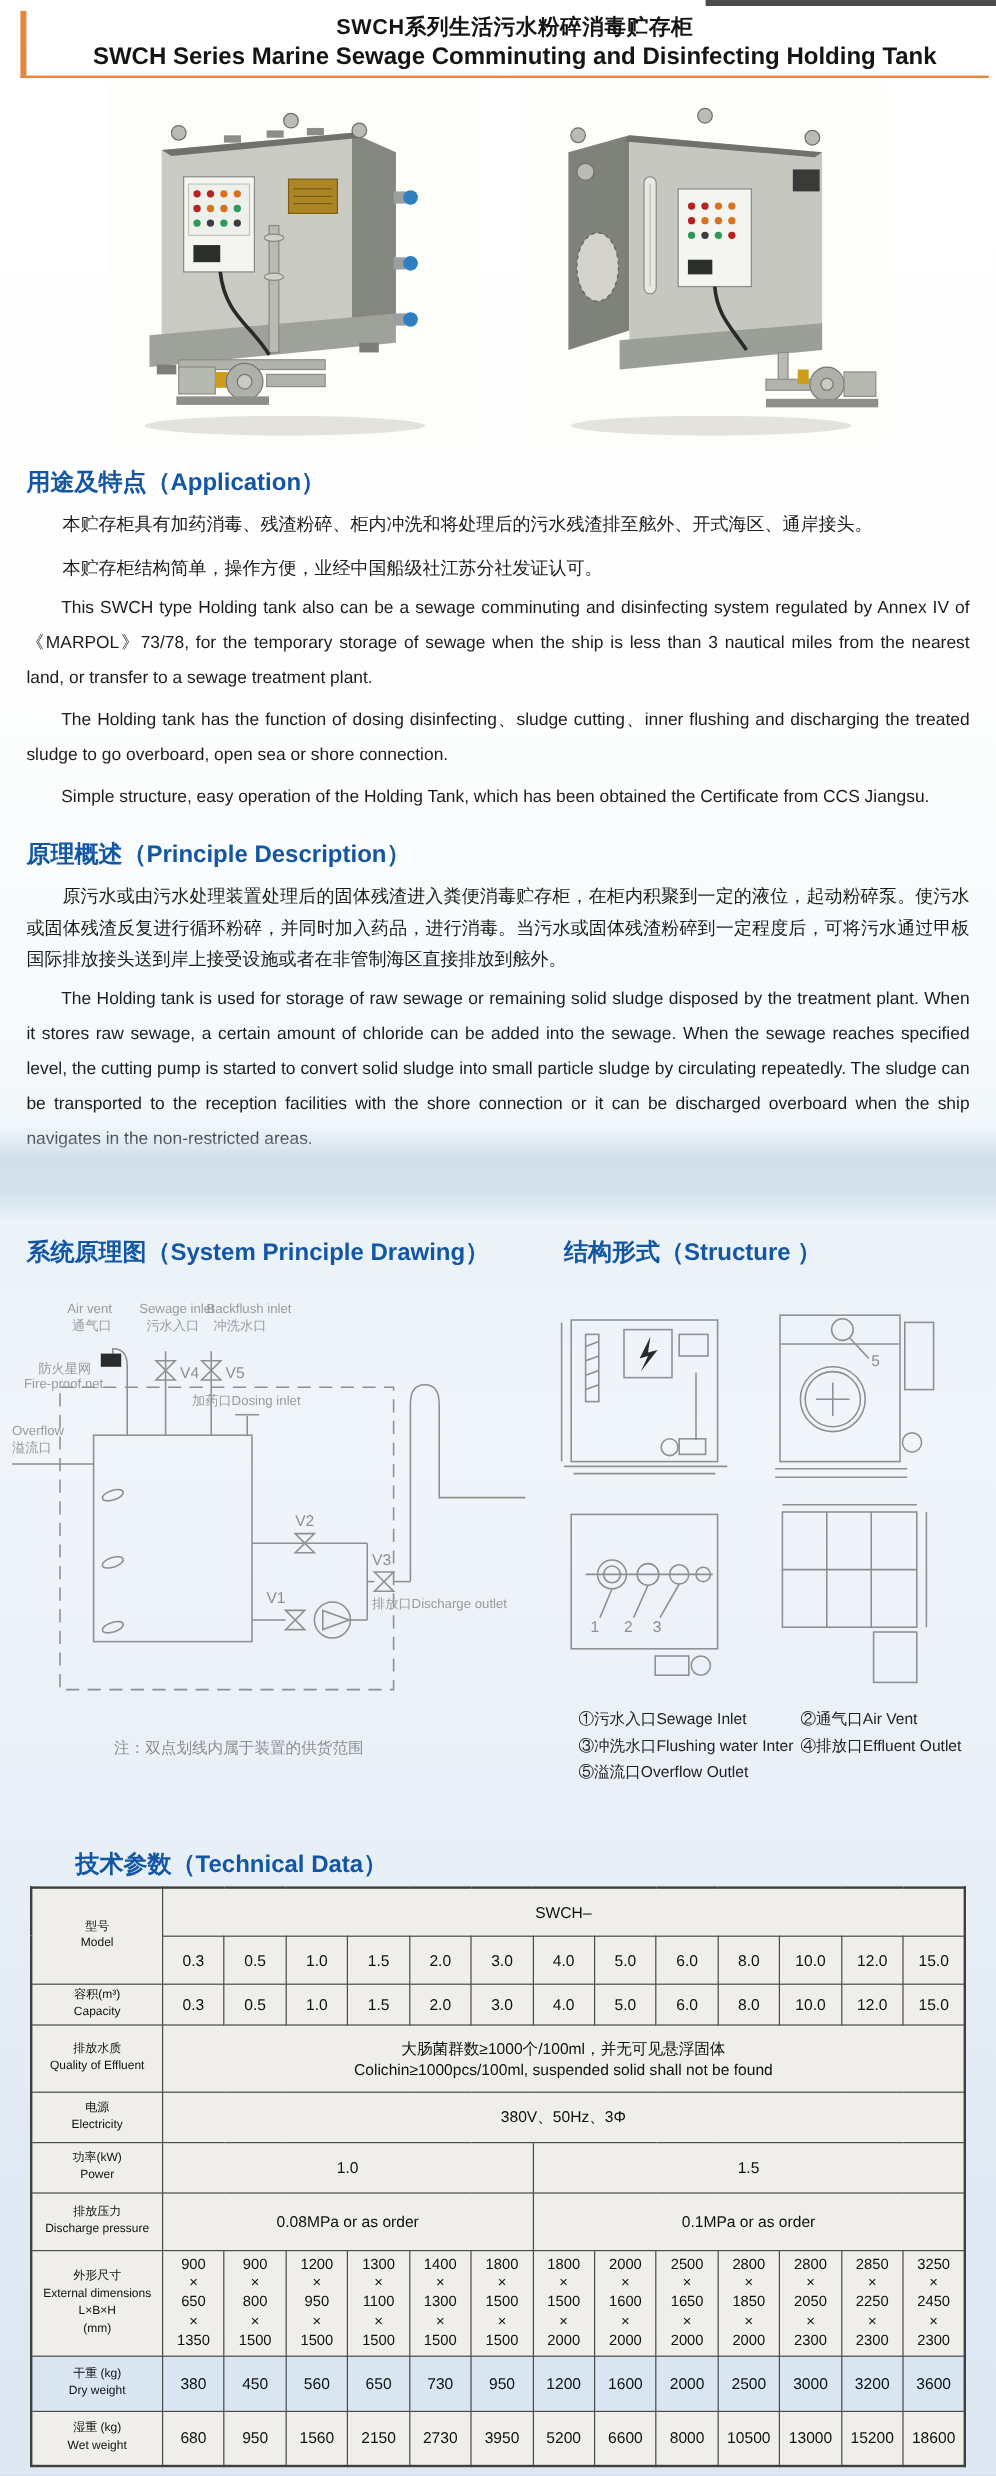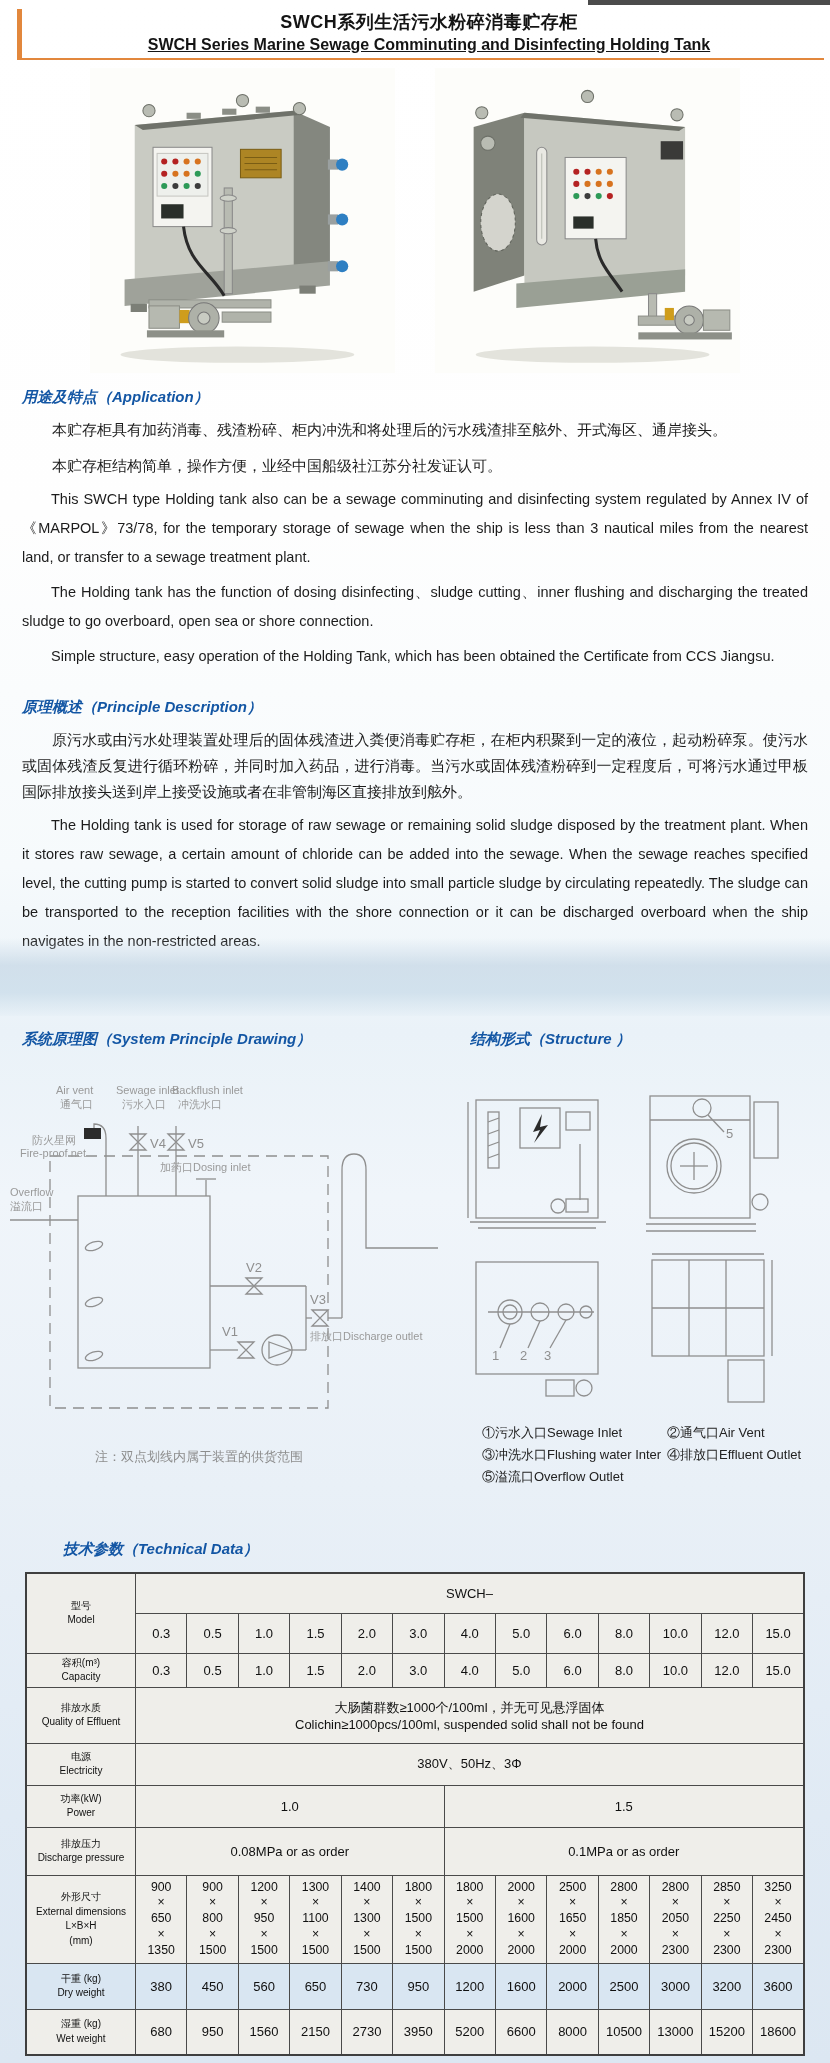--- a/index.html
+++ b/index.html
@@ -3,26 +3,26 @@
 <meta charset="utf-8">
 <style>
   html,body{margin:0;padding:0;}
   body{font-family:"Liberation Sans",sans-serif;background:#ccd6e0;}
   .page{position:relative;width:830px;height:2063px;margin:0 auto;overflow:hidden;
     background:linear-gradient(180deg,#ffffff 0%,#fefefe 25%,#f6fafc 42%,#eaf2f8 50%,#f0f5fa 58%,#e9f0f7 72%,#e0eaf4 88%,#dce7f2 100%);}
   .topbar-right{position:absolute;top:0;left:588px;right:0;height:5px;background:#4b4b4b;}
   
   .title-block{position:absolute;top:9px;left:17px;width:790px;border-left:5px solid #e2873c;padding:1px 0 4px 12px;border-bottom:2px solid #e2873c;text-align:center;}
   .title-zh{font-size:18px;font-weight:bold;color:#141414;letter-spacing:.5px;}
-  .title-en{font-size:16px;font-weight:bold;color:#141414;margin-top:2px;text-decoration:underline;}
+  .title-en{font-size:20px;font-weight:bold;color:#141414;margin-top:2px;}
   
   .photos{position:absolute;top:68px;left:0;width:830px;height:308px;display:flex;justify-content:center;gap:40px;}
   .photo{width:305px;height:305px;}
   
-  .sec-heading{font-size:15px;font-weight:bold;color:#1356a4;font-style:italic;}
+  .sec-heading{font-size:20px;font-weight:bold;color:#1356a4;}
   .app{position:absolute;top:388px;left:22px;width:786px;}
   .pp{margin:0;color:#1c1c1c;text-align:justify;text-indent:2em;}
   .zh-p{font-size:15px;line-height:26px;margin-top:10px;}
   .en-p{font-size:14.5px;line-height:29px;margin-top:6px;}
   .principle{position:absolute;top:698px;left:22px;width:786px;}
   .sea-band{position:absolute;top:938px;left:0;width:830px;height:78px;
     background:linear-gradient(180deg,rgba(214,228,238,0) 0%,rgba(199,216,230,.75) 35%,rgba(203,221,234,.8) 70%,rgba(225,236,244,.3) 100%);}
   .drawing-head{position:absolute;top:1030px;left:22px;}
   .structure-head{position:absolute;top:1030px;left:470px;}
   .diagram{position:absolute;top:1078px;left:10px;width:428px;height:352px;}

